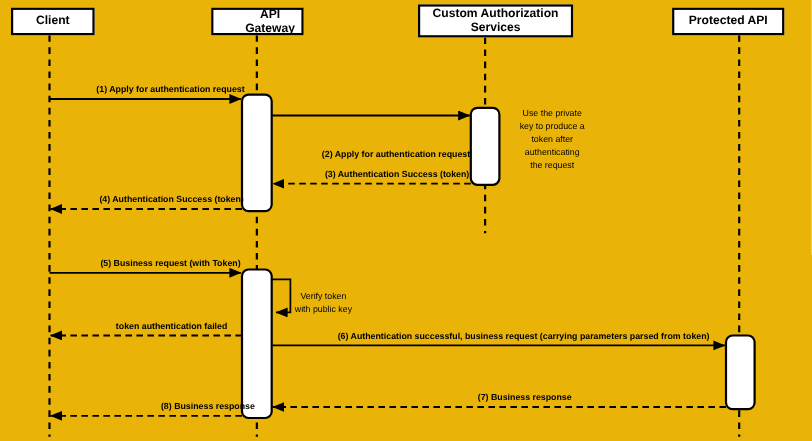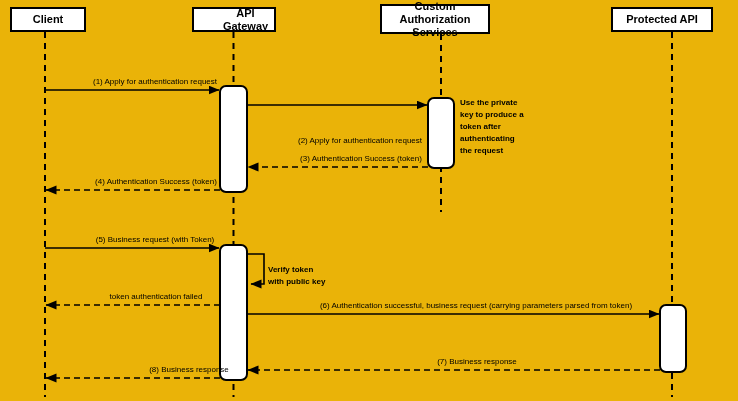--- a/index.html
+++ b/index.html
@@ -11,26 +11,26 @@
   .canvas svg { position: absolute; left: 0; top: 0; }
   .pbox {
     position: absolute; box-sizing: border-box;
     background: #ffffff; border: 2px solid #000000;
     display: flex; align-items: center; justify-content: center;
     text-align: center; font-weight: bold; font-size: 11px; line-height: 13px;
     z-index: 4;
   }
   .msg-label {
     position: absolute; transform: translateX(-50%);
-    font-size: 8px; font-weight: normal; line-height: 10px;
+    font-size: 8px; font-weight: bold; line-height: 10px;
     white-space: nowrap; z-index: 5; padding-left: 46px;
   }
   .free-label {
-    position: absolute; font-size: 8px; font-weight: bold; line-height: 12px;
-    white-space: pre-line; z-index: 5;
+    position: absolute; font-size: 8px; font-weight: normal; line-height: 12px;
+    white-space: pre-line; z-index: 5; text-align: center;
   }
 </style>
 </head>
 <body>
 
 <div class="canvas">
   <svg id="diagram-svg" width="738" height="401">
     <defs>
       <marker id="arrowhead" markerUnits="userSpaceOnUse" markerWidth="12" markerHeight="10" refX="10.5" refY="4.5" orient="auto">
         <path d="M0,0 L11,4.5 L0,9 Z" fill="#000000"></path>
@@ -61,21 +61,21 @@
         <polyline points="247,254 264,254 264,284 251,284" fill="none" stroke="#000000" stroke-width="1.6" marker-end="url(#arrowhead)"></polyline>
       </g>
   </svg>
   <div id="layer-boxes">
       <div class="pbox" style="left: 10px; top: 7px; width: 76px; height: 25px;">
         <span>Client</span>
       </div>
       <div class="pbox" style="left: 192px; top: 7px; width: 84px; height: 25px; padding-left: 23px;">
         <span>API Gateway</span>
       </div>
-      <div class="pbox" style="left: 380px; top: 4px; width: 110px; height: 30px;">
+      <div class="pbox" style="left: 380px; top: 4px; width: 141px; height: 30px;">
         <span>Custom Authorization Services</span>
       </div>
       <div class="pbox" style="left: 611px; top: 7px; width: 102px; height: 25px;">
         <span>Protected API</span>
       </div>
     </div>
   <div id="layer-labels">
       <div class="msg-label" style="left: 132px; top: 77px;">(1) Apply for authentication request</div>
       <div class="msg-label" style="left: 337px; top: 92px; margin-top: 44px;">(2) Apply for authentication request</div>
       <div class="msg-label" style="left: 338px; top: 154px;">(3) Authentication Success (token)</div>

